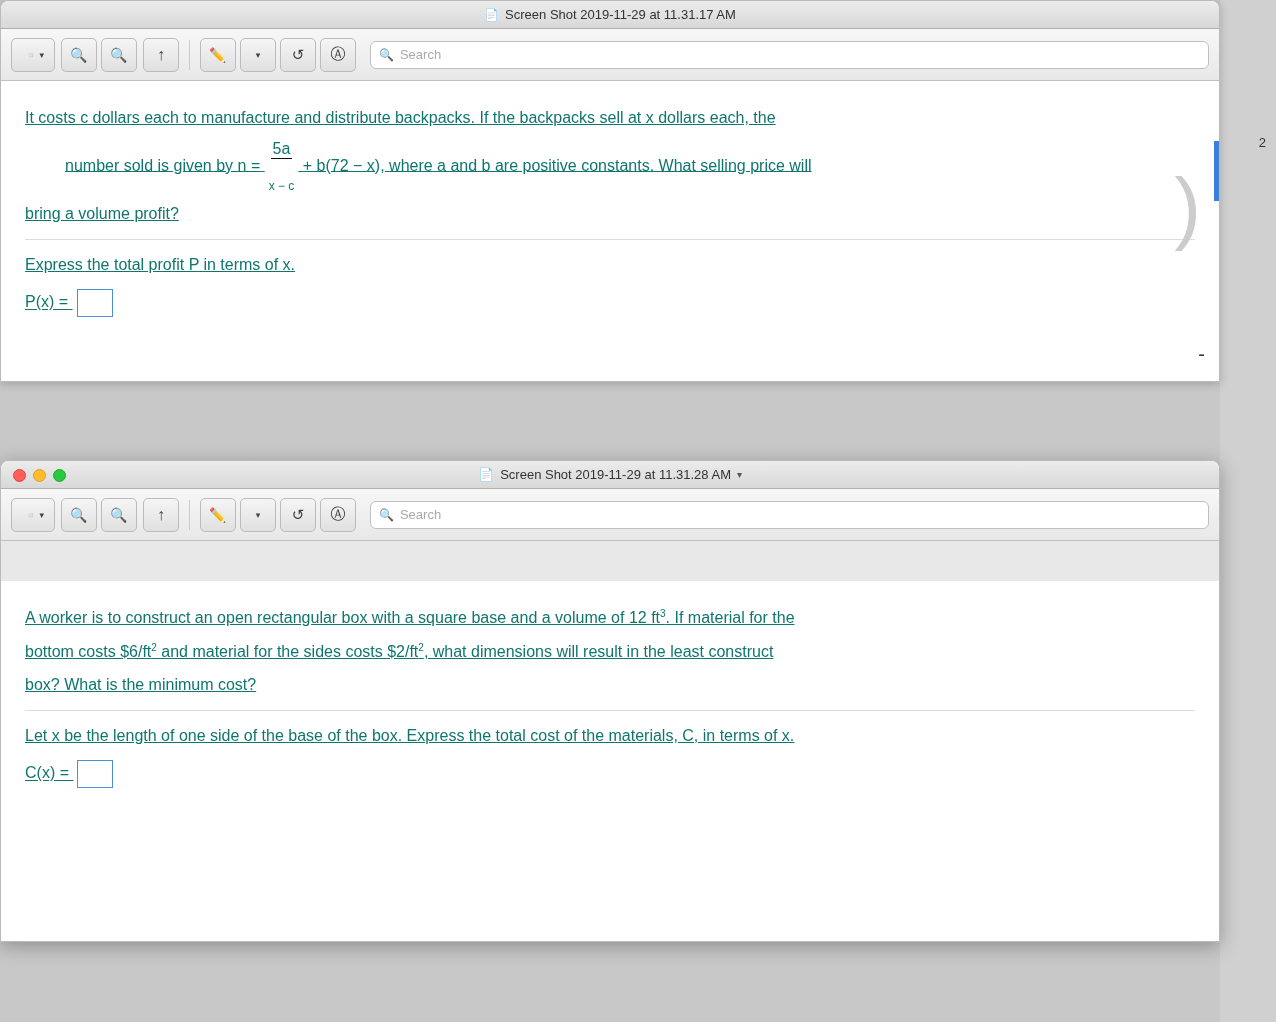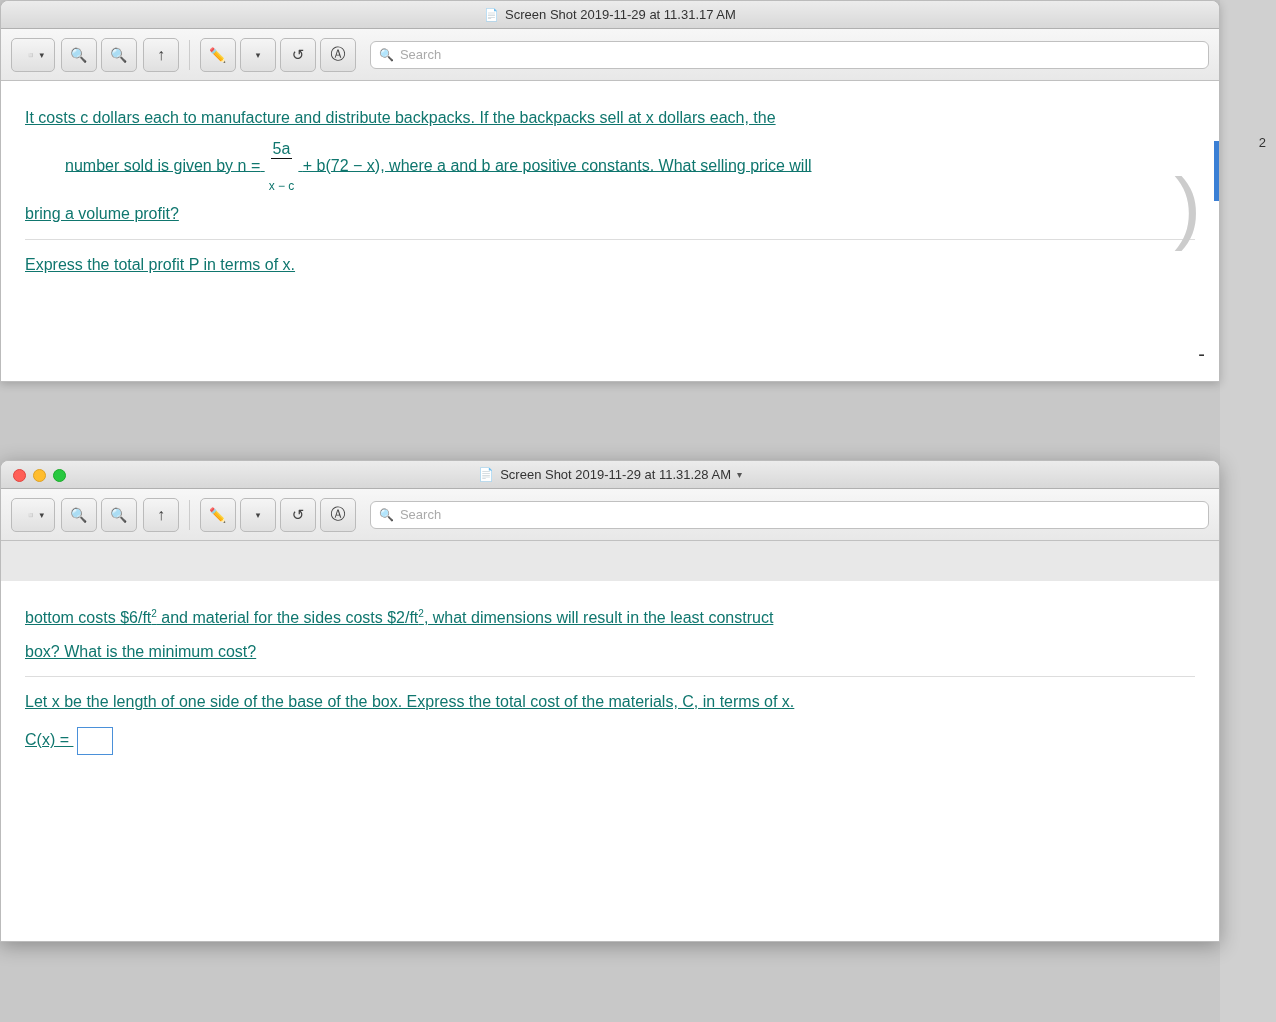--- a/index.html
+++ b/index.html
@@ -379,20 +379,24 @@
     <p class="problem-text">
       <span>bring a volume profit?</span>
     </p>
 
     <hr class="divider-line">
 
     <p class="problem-text">
       <span>Express the total profit P in terms of x.</span>
     </p>
 
+    <p class="problem-text" style="margin-top: 12px;">
+      <span>P(x) =</span>
+      <span class="input-box"></span>
+    </p>
 
   </div>
 </div>
 
 <div class="window-bottom">
 
   <div class="traffic-lights">
     <div class="traffic-light tl-red"></div>
     <div class="traffic-light tl-yellow"></div>
     <div class="traffic-light tl-green"></div>
@@ -449,20 +453,23 @@
       <span style="font-size:12px;">🔍</span>
       <span style="color:#aaa; font-size:13px;">Search</span>
     </div>
   </div>
 
   <div class="spacer-area"></div>
 
   <div class="content-area-bottom">
 
     <p class="problem-text">
+      <span>A worker is to construct an open rectangular box with a square base and a volume of 12 ft</span><sup>3</sup><span>. If material for the</span>
+    </p>
+    <p class="problem-text">
       <span>bottom costs $6/ft</span><sup>2</sup><span> and material for the sides costs $2/ft</span><sup>2</sup><span>, what dimensions will result in the least construct</span>
     </p>
     <p class="problem-text">
       <span>box? What is the minimum cost?</span>
     </p>
 
     <hr class="divider-line">
 
     <p class="problem-text">
       <span>Let x be the length of one side of the base of the box. Express the total cost of the materials, C, in terms of x.</span>

